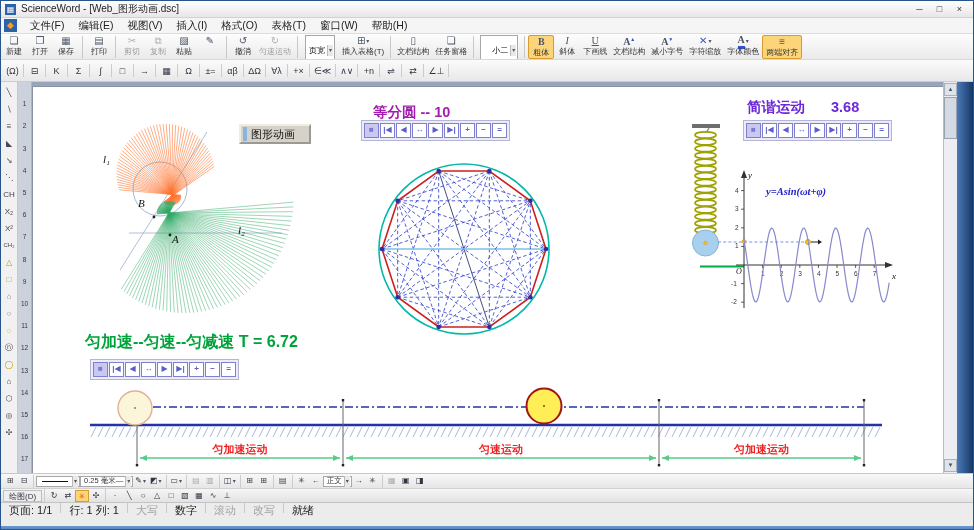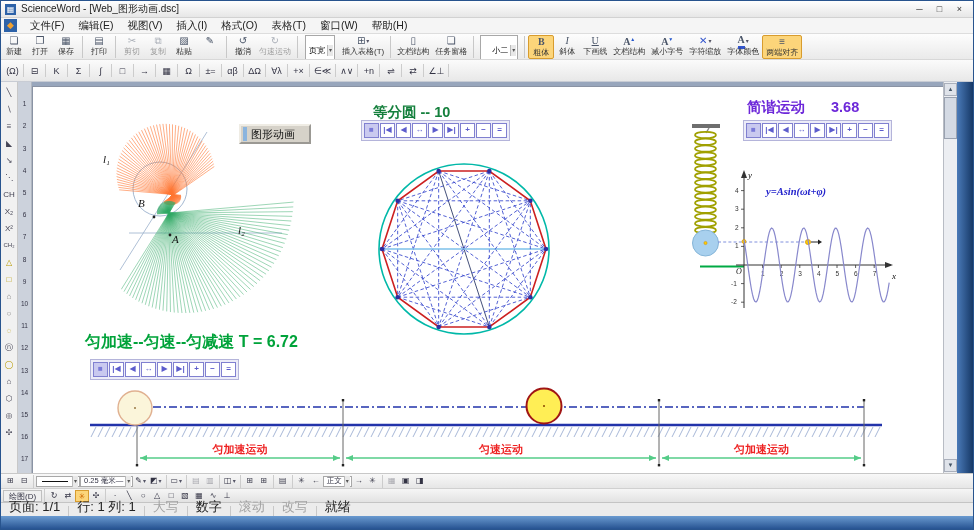--- a/index.html
+++ b/index.html
@@ -47,34 +47,34 @@
 .sthumb{position:absolute;left:0;top:15px;width:13px;height:42px;background:#d4dae4;border:1px solid #9aa2b0}
 #deskstrip{width:16px;background:linear-gradient(90deg,#4a7ab8,#163866)}
 #tb3{height:15px;display:flex;align-items:center;background:linear-gradient(#f8f8f8,#e6e6e6);border-top:1px solid #c8c8c8;font-size:8px;color:#334;overflow:hidden;padding-left:2px}
 #tb4{height:14px;display:flex;align-items:center;background:linear-gradient(#f6f6f6,#e2e2e2);border-top:1px solid #d0d0d0;font-size:8px;color:#334;overflow:hidden;padding-left:2px}
 .b3{min-width:14px;height:12px;line-height:12px;text-align:center;padding:0 2px;white-space:nowrap}
 .b3.dim{opacity:.4}
 .b3.act{background:#fcd57a;border:1px solid #d89c2e}
 .dds{height:11px;font-size:7.5px}
 .linesample{display:inline-block;width:26px;border-top:1px solid #111;margin:0 2px}
 .menulab{padding:0 5px;border:1px solid #c0c0c0;background:#efefef}
-#status{height:14px;display:flex;align-items:flex-end;background:#ececec;border-top:1px solid #c4c4c4;font-size:13px;color:#222}
+#status{height:24px;display:flex;align-items:flex-start;background:#ececec;border-top:1px solid #c4c4c4;font-size:11px;color:#222}
 .sitem{padding:0 8px;white-space:nowrap}
 .sitem.dim{color:#a3a3a3}
 .stsep{width:1px;height:10px;background:#c8c8c8}
 #bluestrip{height:15px;background:linear-gradient(#6a9ad0,#1c4888)}
 .fig{position:absolute}
 #fig1{left:50px;top:8px}
 #fig2{left:339px;top:72px}
 #fig3{left:649px;top:35px}
 #fig4{left:49px;top:300px}
 #anim-btn{position:absolute;left:206px;top:37px;width:72px;height:20px;background:#d6d2c9;border:2px outset #efece4;display:flex;align-items:center;font-size:11px;color:#111;padding-left:2px;white-space:nowrap}
 #anim-btn .strip{width:4px;height:14px;background:#8ab4de;margin-right:4px}
 .ptitle{position:absolute;white-space:nowrap;font-weight:600}
-#t2{left:340px;top:16px;color:#15803d;font-size:14.5px}
+#t2{left:340px;top:16px;color:#a21caf;font-size:14.5px}
 #t3{left:714px;top:11px;color:#6d28d9;font-size:14.5px}
 #t3 .val{margin-left:26px}
 #t4{left:52px;top:245px;color:#00a33a;font-size:16px}
 .pbar{position:absolute;display:flex;gap:1px;background:#ececf8;border:1px solid #b4b4da;padding:2px}
 .pbtn{width:15px;height:15px;background:#fff;border:1px solid #8080d0;color:#5c5ccc;font-size:8px;line-height:12px;text-align:center;font-weight:bold;overflow:hidden}
 .pbtn.pfirst{background:#c9c9ef;color:#7a7ad8}
 #pb2{left:328px;top:33px}
 #pb3{left:710px;top:33px}
 #pb4{left:57px;top:272px}
 </style>

